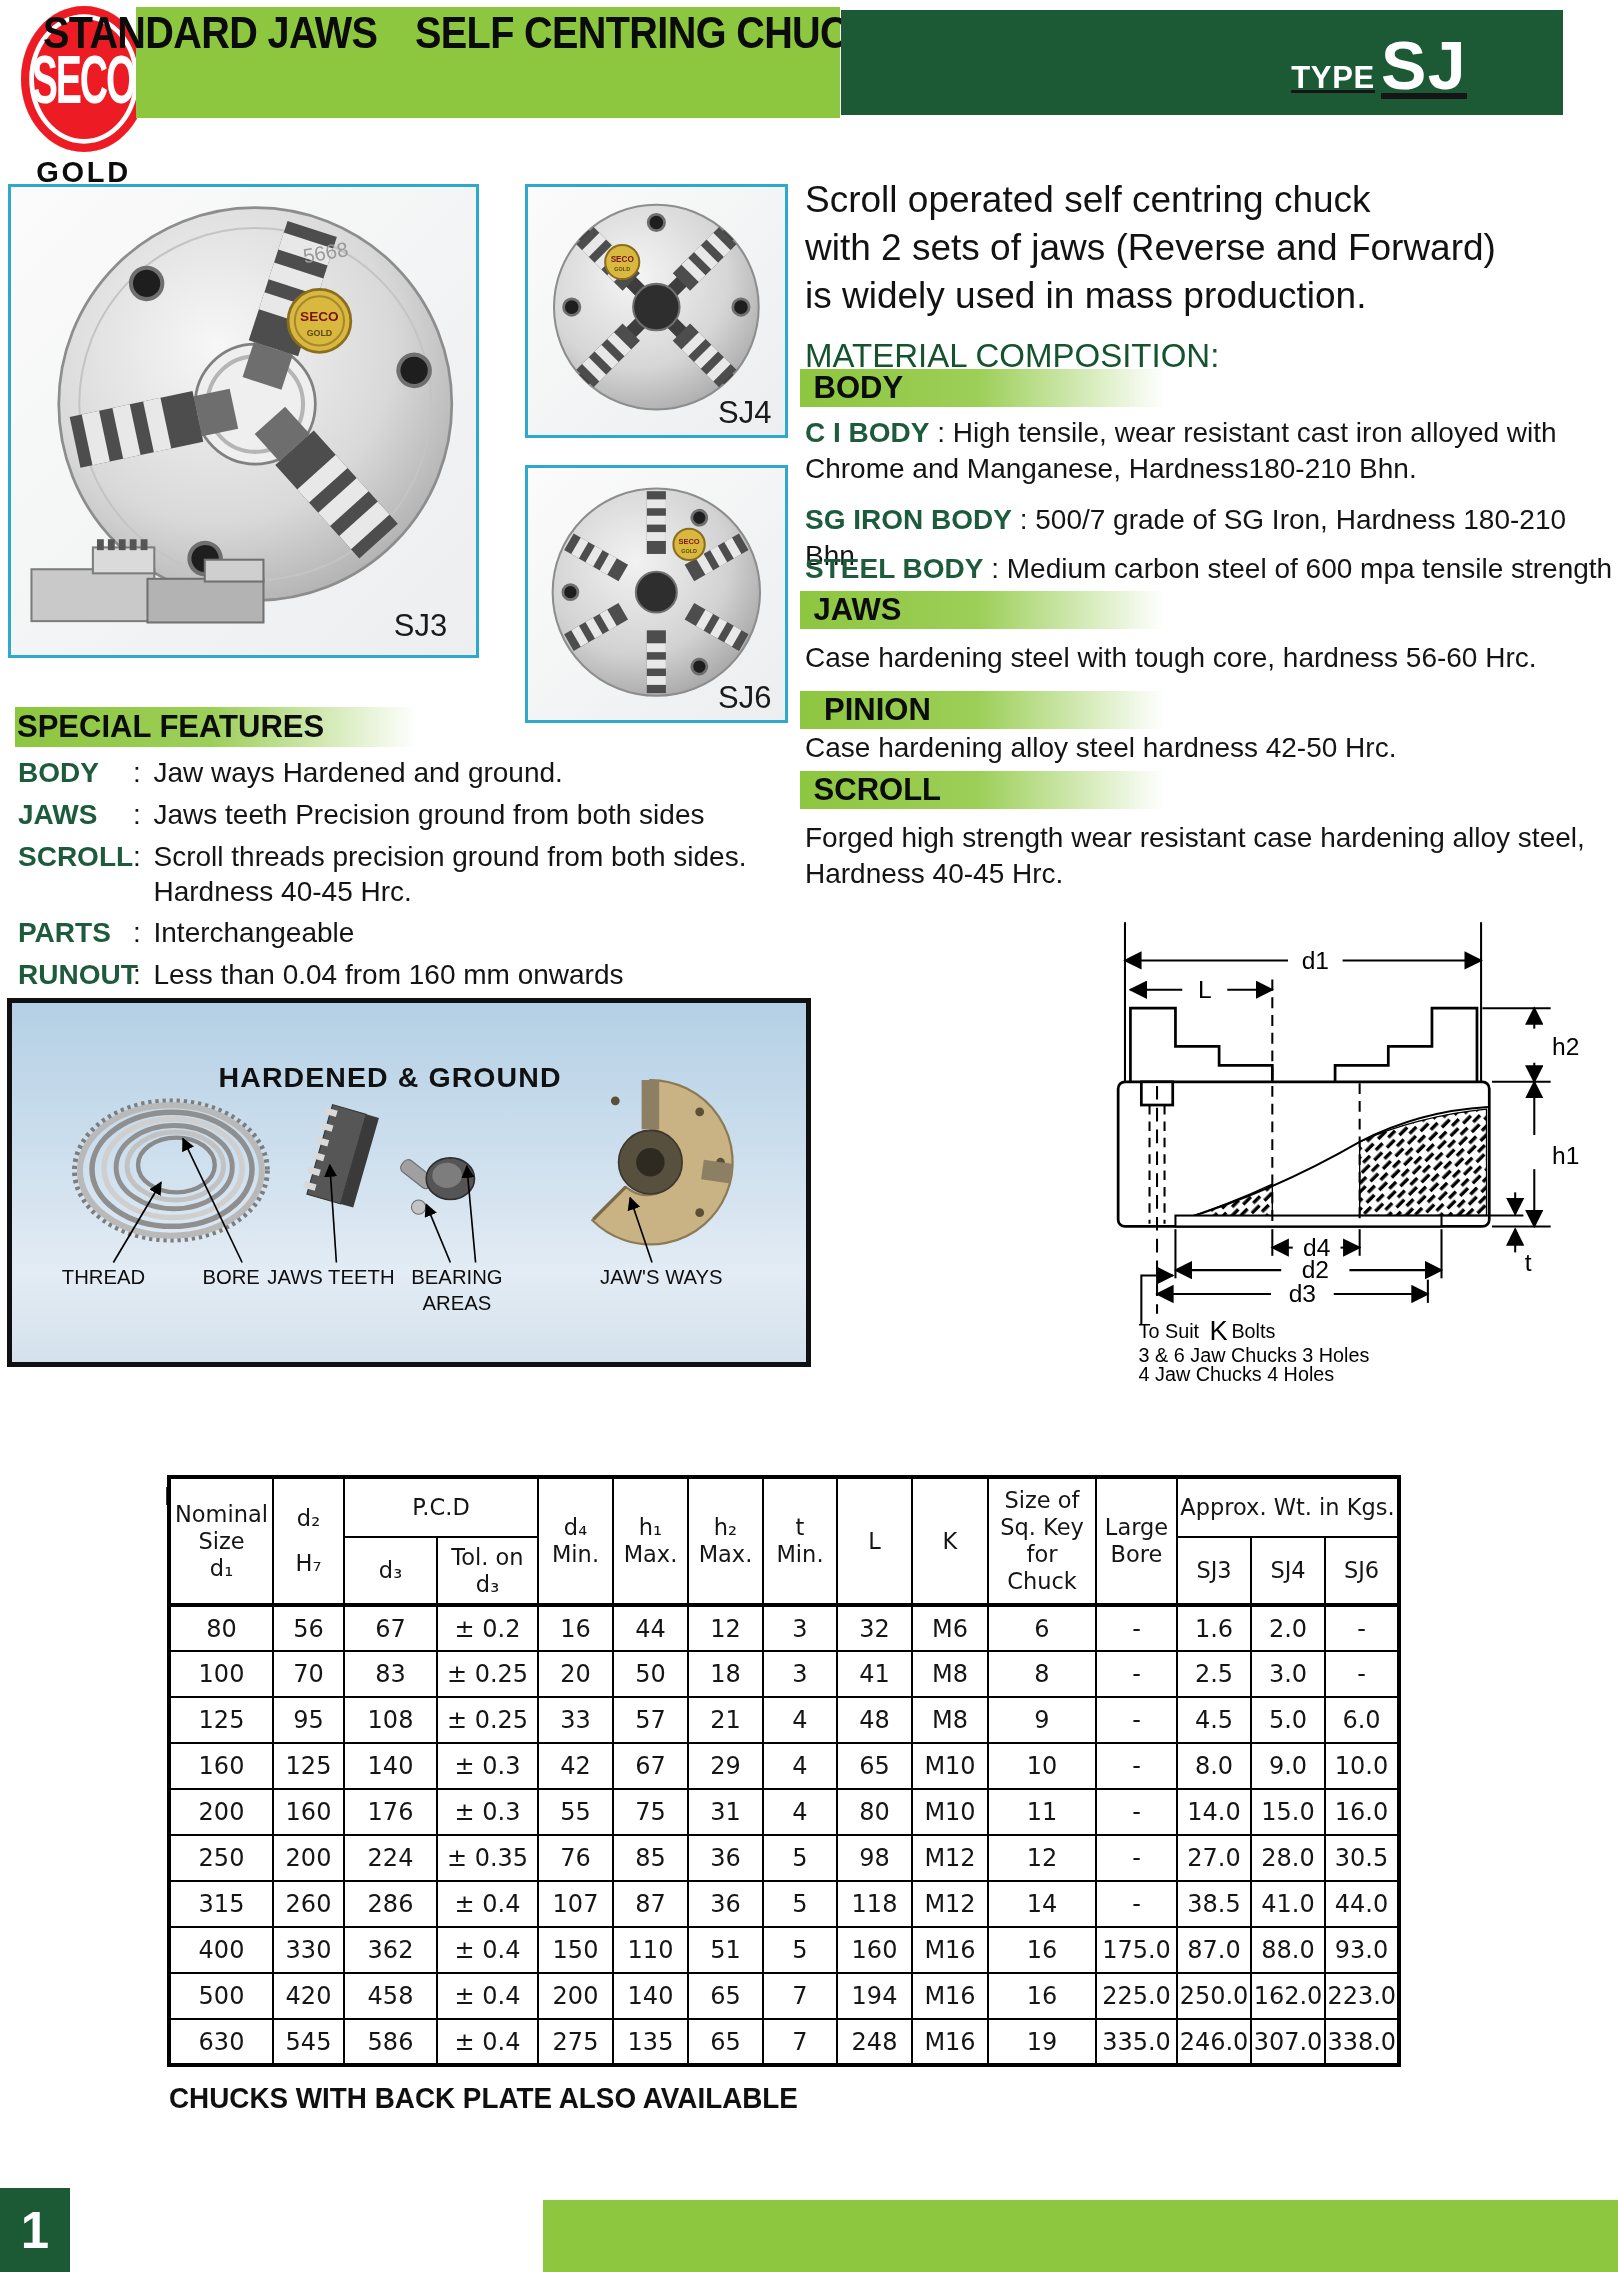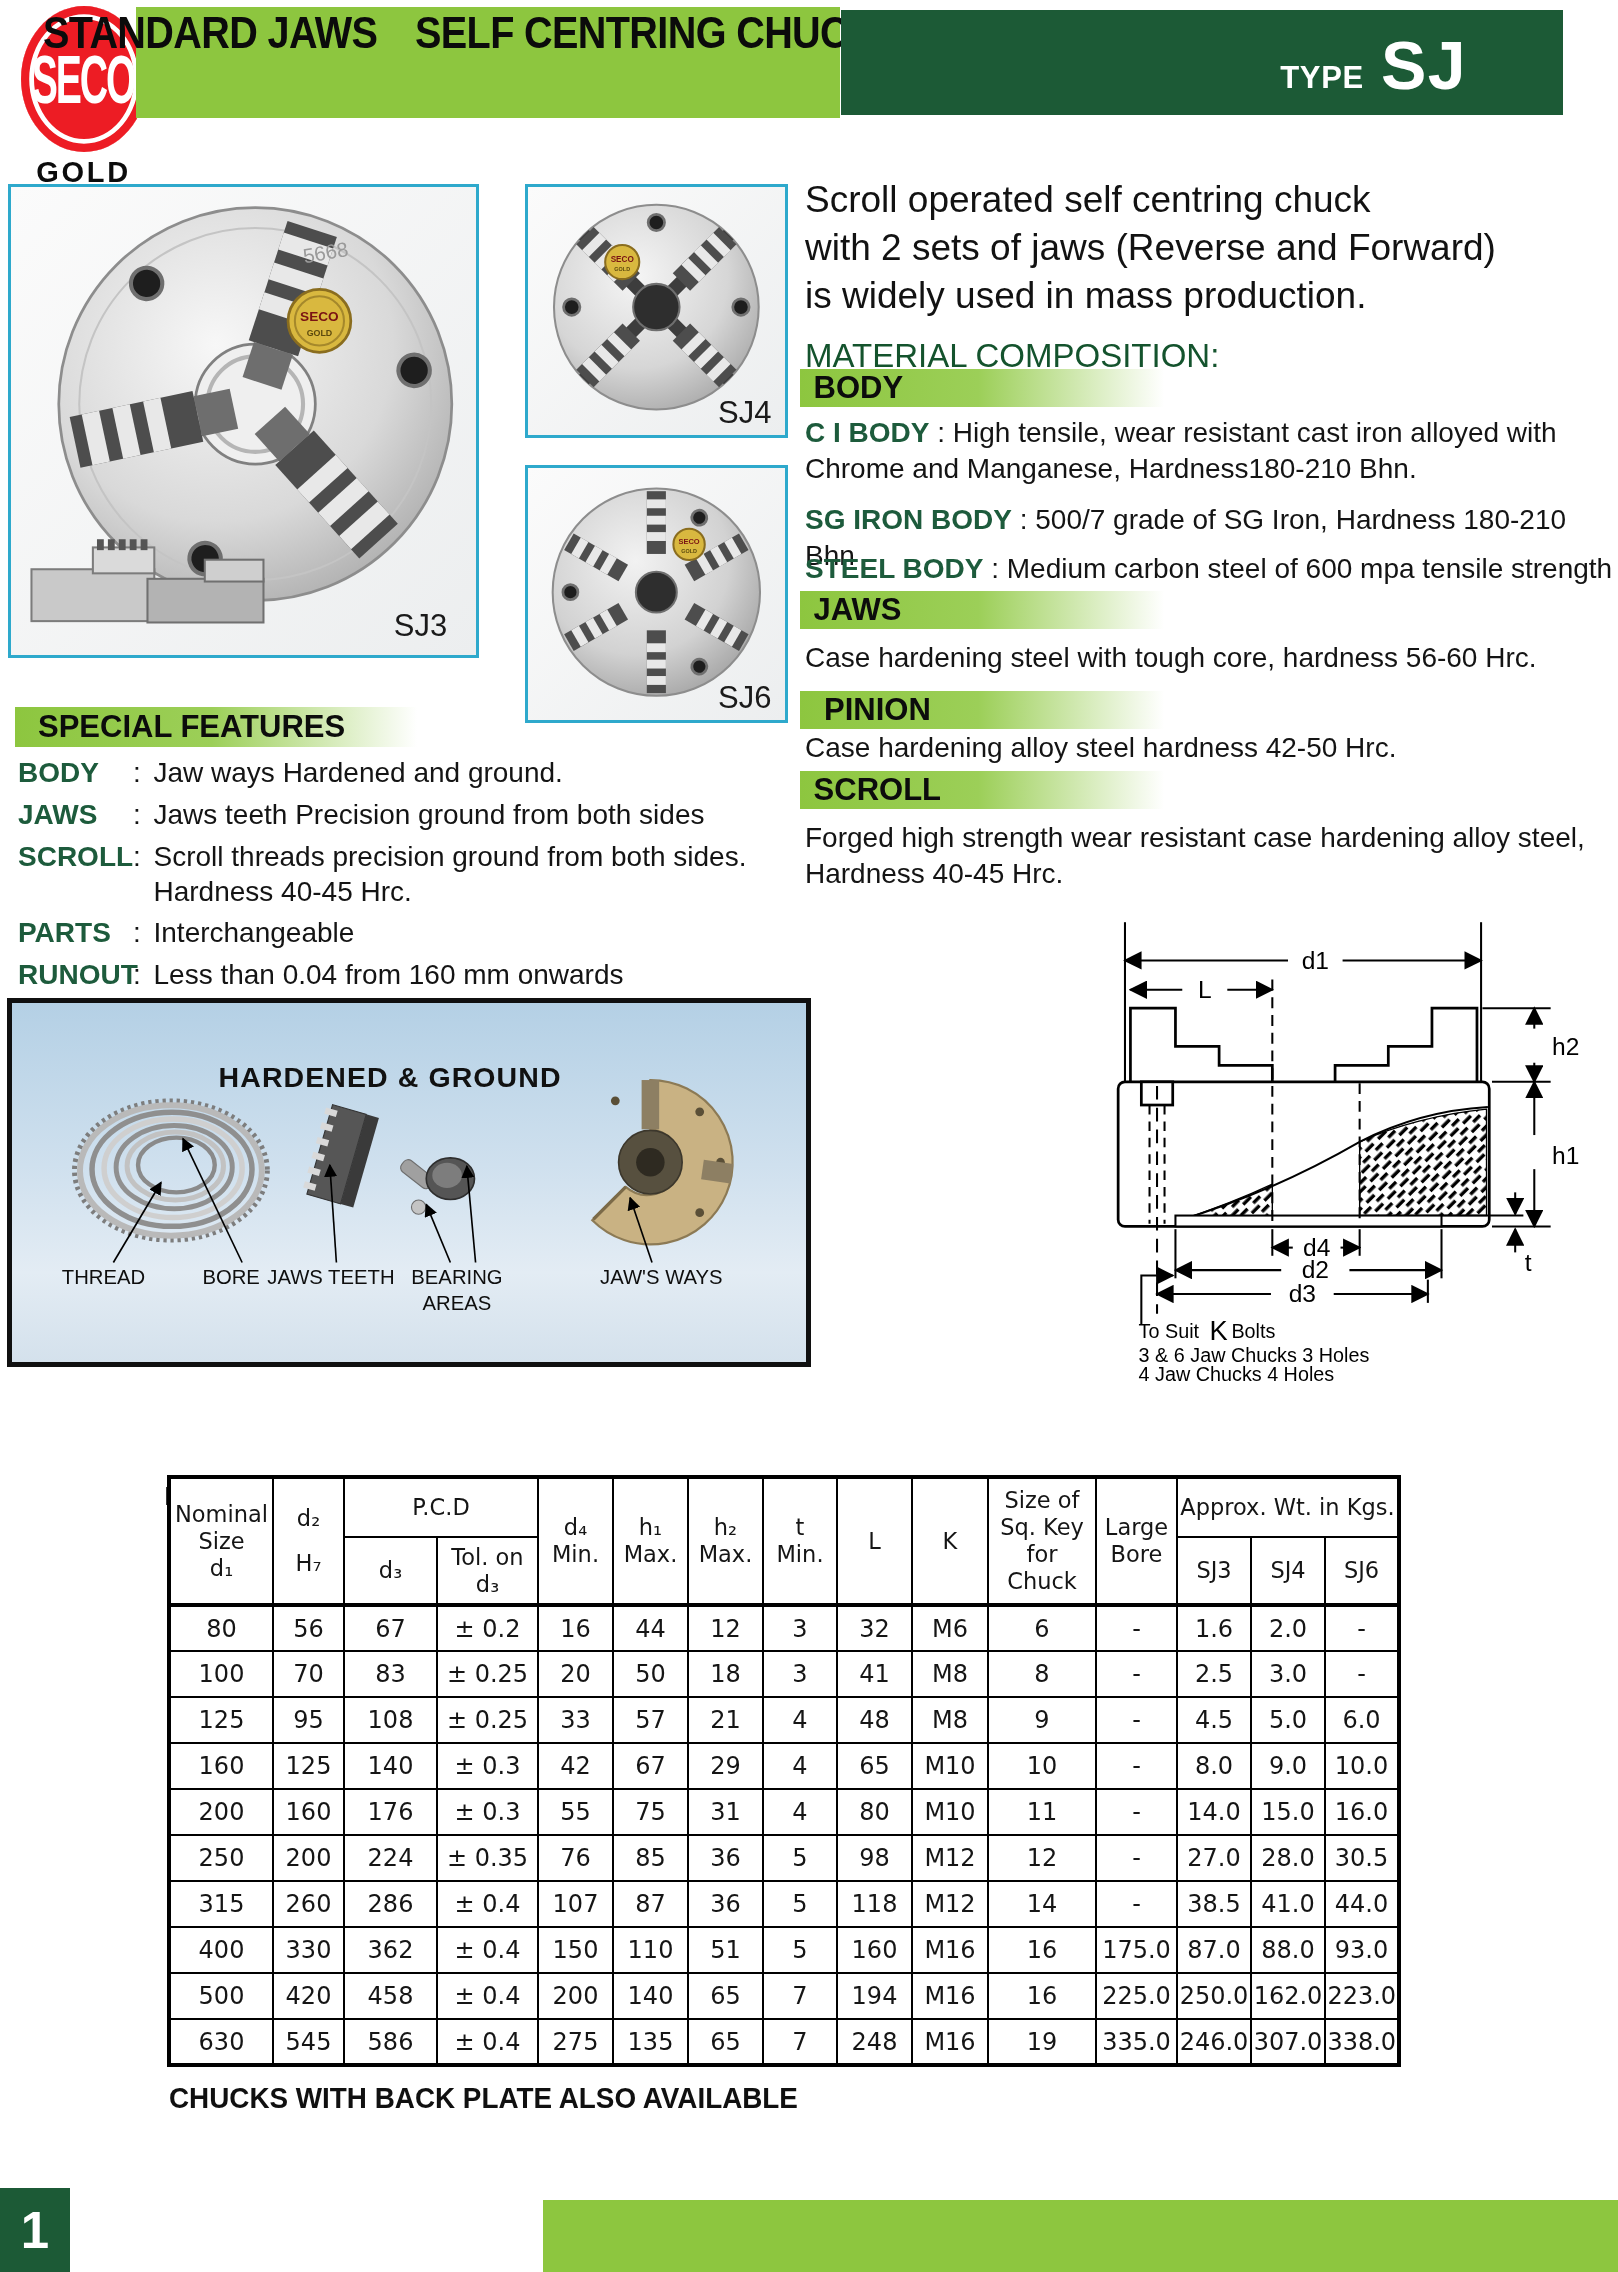--- a/index.html
+++ b/index.html
@@ -13,21 +13,21 @@
   .logo-brand{color:#fff;font-weight:700;font-size:49px;letter-spacing:-2.7px;
     transform:scale(0.8,1.4);}
   .logo-gold{position:absolute;left:20.5px;top:156px;width:126px;text-align:center;
     font-weight:700;font-size:29px;letter-spacing:2.7px;color:#0c0c0c;}
   .band-light{position:absolute;left:136px;top:6.8px;width:704px;height:111px;background:#8dc63f;
     display:flex;justify-content:center;padding-left:23px;box-sizing:border-box;}
   .band-light .t{font-weight:700;font-size:44px;line-height:51px;color:#0b0b0b;
     transform:scaleX(0.9);transform-origin:left center;letter-spacing:-0.7px;white-space:nowrap;}
   .band-dark{position:absolute;left:841px;top:9.6px;width:722px;height:105px;background:#1c5a36;}
   .type-wrap{position:absolute;right:96px;top:0;height:105px;display:flex;align-items:baseline;
-    gap:17px;}
+    gap:6px;text-decoration:underline;}
   .type-word{font-weight:700;font-size:31px;color:#fff;letter-spacing:0.7px;align-self:center;margin-top:31px;}
   .type-code{font-weight:700;font-size:68px;color:#fff;letter-spacing:1.4px;align-self:center;margin-top:6.8px;}
 
   
   .photo-box{position:absolute;border:3.4px solid #2ea9cc;background:linear-gradient(135deg,#fbfbfb,#eceeef);
     box-sizing:border-box;}
   .photo-label{position:absolute;font-size:31px;color:#1a1a1a;}
 
   
   .intro{position:absolute;left:805px;top:176px;width:798px;font-size:37px;line-height:48px;color:#121212;}
@@ -37,21 +37,21 @@
     background:linear-gradient(90deg,#8dc63f 0%,#9ccf58 45%,rgba(255,255,255,0) 92%);
     display:flex;align-items:center;padding-left:13.6px;box-sizing:border-box;
     font-weight:700;font-size:31px;color:#0c0c0c;}
   .para{position:absolute;left:805px;width:812px;font-size:28px;line-height:36px;color:#141414;
     white-space:pre-line;}
   .glabel{color:#1d5b3c;font-weight:700;}
 
   
   .sf-band{position:absolute;left:15px;top:707px;width:437px;height:40px;
     background:linear-gradient(90deg,#8dc63f 0%,#9ccf58 45%,rgba(255,255,255,0) 92%);
-    display:flex;align-items:center;padding-left:23px;box-sizing:border-box;
+    display:flex;align-items:center;padding-left:2px;box-sizing:border-box;
     font-weight:700;font-size:31px;color:#0c0c0c;}
   .sf-rows{position:absolute;left:18px;top:755px;width:778px;}
   .sf-row{display:flex;margin-bottom:6.8px;font-size:28px;line-height:35px;}
   .sf-row .lbl{width:115px;flex:0 0 115px;color:#1d5b3c;font-weight:700;}
   .sf-row .colon{width:20.5px;flex:0 0 20.5px;color:#141414;}
   .sf-row .txt{flex:1;color:#141414;white-space:pre-line;}
 
   
   .hg-panel{position:absolute;left:6.8px;top:998px;width:804px;height:369px;
     border:5.5px solid #101010;box-sizing:border-box;

